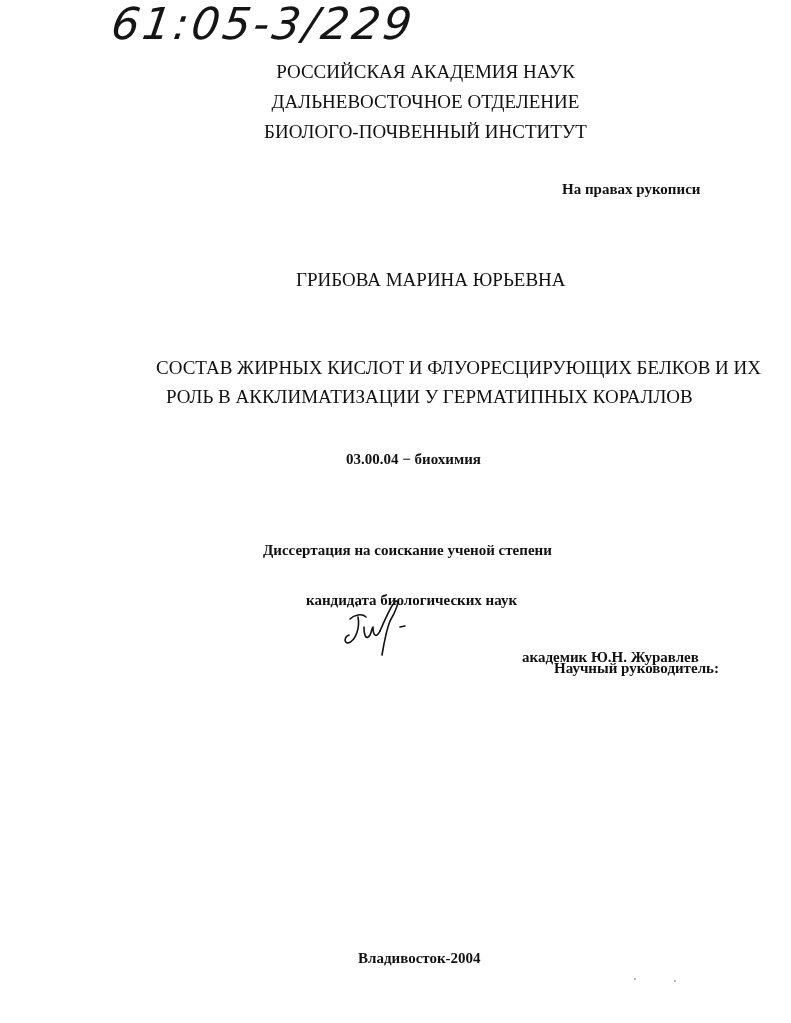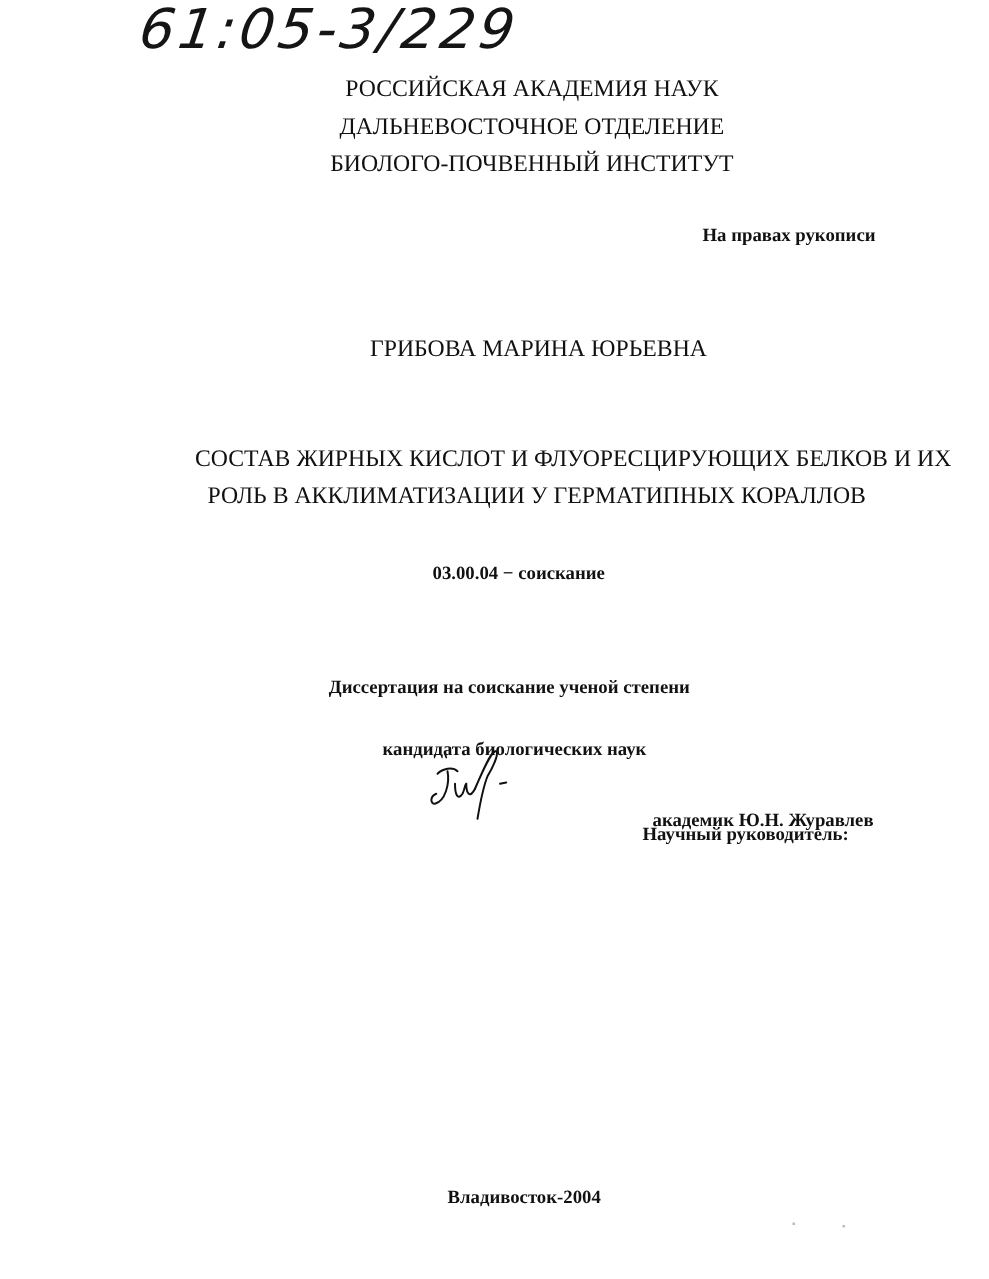--- a/index.html
+++ b/index.html
@@ -44,34 +44,34 @@
 <div class="abs org center-text" style="top:87px; left:30px;">ДАЛЬНЕВОСТОЧНОЕ ОТДЕЛЕНИЕ</div>
 <div class="abs org center-text" style="top:117px; left:30px;">БИОЛОГО-ПОЧВЕННЫЙ ИНСТИТУТ</div>
 
 <div class="abs std" style="top:181px; left:562px;">На правах рукописи</div>
 
 <div class="abs title-line" style="top:269px; left:296px;">ГРИБОВА МАРИНА ЮРЬЕВНА</div>
 
 <div class="abs title-line" style="top:357px; left:140px;margin-left:16px;">СОСТАВ ЖИРНЫХ КИСЛОТ И ФЛУОРЕСЦИРУЮЩИХ БЕЛКОВ И ИХ</div>
 <div class="abs title-line" style="top:386px; left:166px;font-family:Liberation Serif, serif;">РОЛЬ В АККЛИМАТИЗАЦИИ У ГЕРМАТИПНЫХ КОРАЛЛОВ</div>
 
-<div class="abs std" style="top:451px; left:346px;">03.00.04 − соискание</div>
+<div class="abs std" style="top:451px; left:346px;">03.00.04 − биохимия</div>
 
 <div class="abs std" style="top:542px; left:263px;">Диссертация на соискание ученой степени</div>
 <div class="abs std" style="top:592px; left:306px;">кандидата биологических наук</div>
 
 <div class="abs" style="top:597px; left:340px; width:80px; height:62px;">
   <svg width="80" height="62" viewBox="0 0 80 62">
     <path d="M10 22 C14 18, 22 16, 26 20 M18 20 C20 30, 16 44, 8 46 C4 46, 4 40, 9 38" fill="none" stroke="#111" stroke-width="1.6" stroke-linecap="round"></path>
     <path d="M16 6 L17 9" stroke="#111" stroke-width="1.4" stroke-linecap="round"></path>
     <path d="M24 30 C24 38, 26 44, 30 38 C32 34, 32 30, 33 30 C33 38, 36 42, 40 34" fill="none" stroke="#111" stroke-width="1.6" stroke-linecap="round"></path>
     <path d="M40 34 C46 20, 52 6, 56 4 C60 3, 56 14, 50 24 C46 34, 44 46, 42 58" fill="none" stroke="#111" stroke-width="1.6" stroke-linecap="round"></path>
     <path d="M60 30 L65 29" stroke="#111" stroke-width="1.5" stroke-linecap="round"></path>
   </svg>
 </div>
 
-<div class="abs std" style="top:660px; left:514px;text-align:center;">Научный руководитель:</div>
+<div class="abs std" style="top:660px; left:554px;text-align:center;">Научный руководитель:</div>
 <div class="abs std" style="top:649px; left:522px;">академик Ю.Н. Журавлев</div>
 
 <div class="abs std" style="top:950px; left:358px;">Владивосток-2004</div>
 
 <div class="abs" style="top:978px; left:634px; width:2px; height:2px; background:#bbb;"></div>
 <div class="abs" style="top:980px; left:674px; width:2px; height:2px; background:#bbb;"></div>
 
 </body></html>

